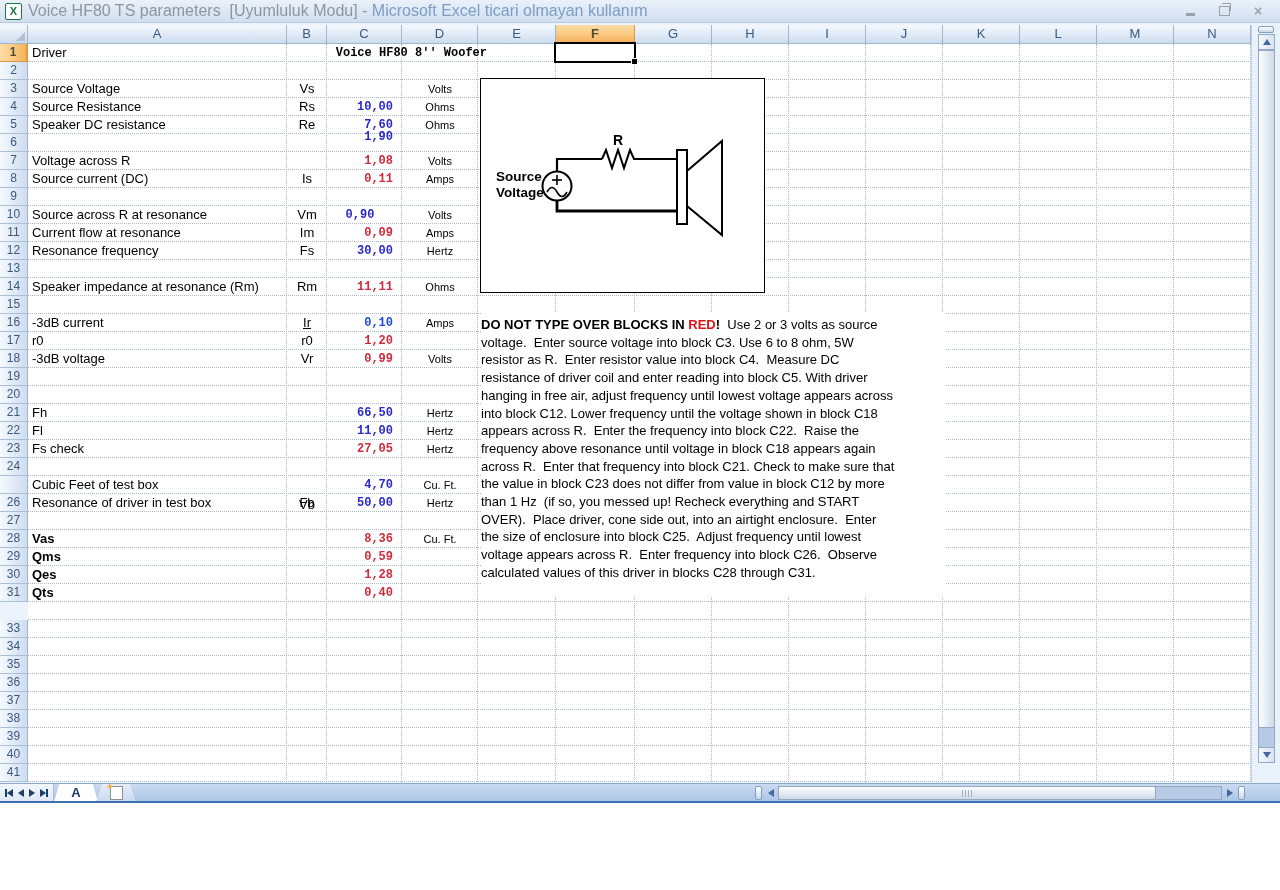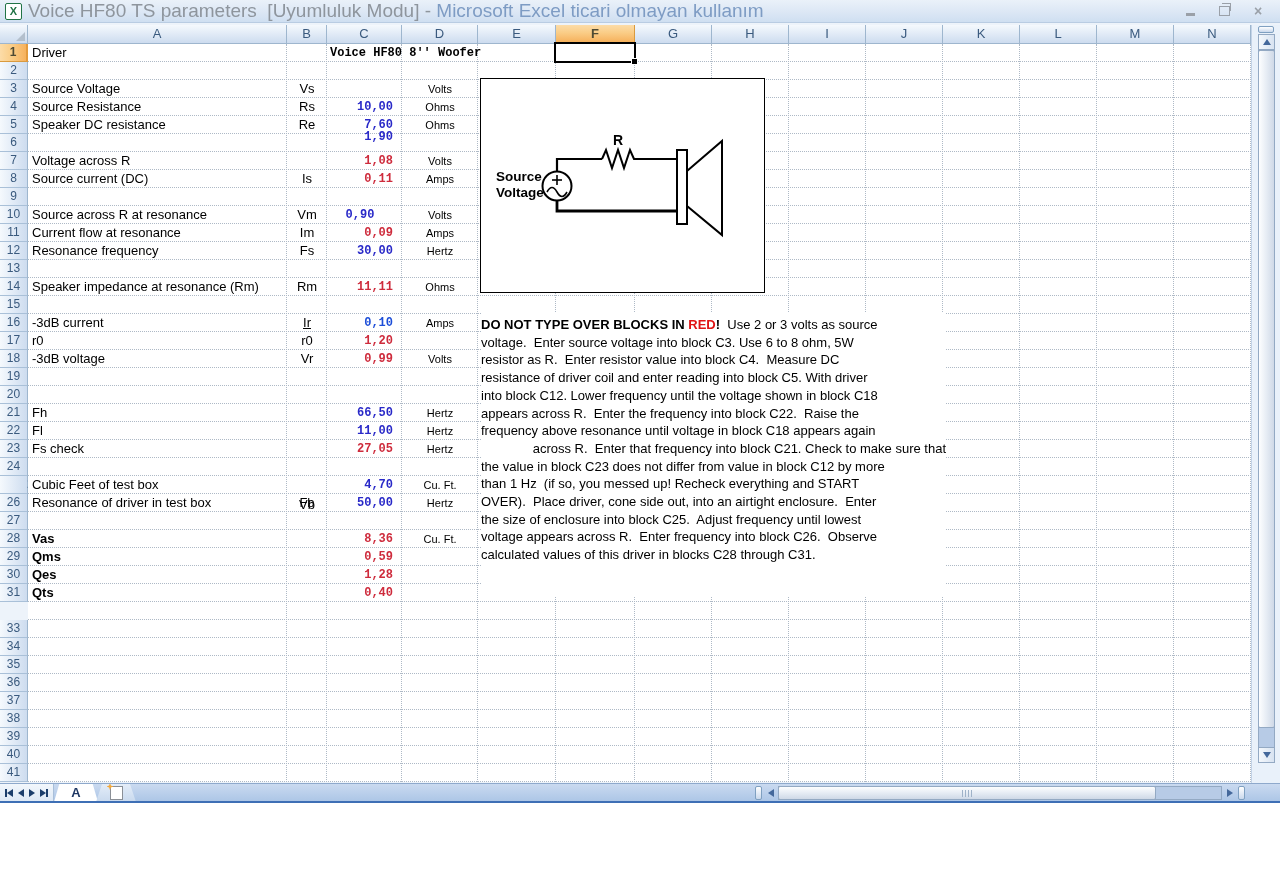--- a/index.html
+++ b/index.html
@@ -6,21 +6,21 @@
   body{width:1280px;height:890px;position:relative;font-family:"Liberation Sans",sans-serif;
        -webkit-font-smoothing:antialiased;overflow:hidden;}
   .win{position:absolute;left:0;top:0;width:1280px;height:803px;background:#EDF3FA;}
 
   
   .titlebar{position:absolute;left:0;top:0;width:1280px;height:22px;
     background:linear-gradient(#EAF1F9,#DCE7F5 55%,#CFDFF1);
     border-bottom:1px solid #B9CCE2;display:flex;align-items:center;}
   .tb-icon{width:15px;height:15px;margin:0 6px 0 5px;background:#fff;border:1px solid #217346;
     border-radius:2px;color:#217346;font-weight:bold;font-size:11px;line-height:14px;text-align:center;}
-  .tb-title{font-size:19px;color:#8E959D;white-space:pre;}
+  .tb-title{font-size:16px;color:#8E959D;white-space:pre;}
   .tb-title .app{color:#7E9CC4;}
   .tb-ctrls{margin-left:auto;display:flex;align-items:center;gap:18px;padding-right:14px;}
   .ctrl{width:16px;height:14px;display:flex;align-items:center;justify-content:center;color:#8B9097;}
   .ctrl-min i{display:block;width:9px;height:3px;background:#9AA0A8;margin-top:6px;}
   .ctrl-res i{display:block;width:9px;height:8px;border:1.5px solid #9AA0A8;position:relative;background:transparent;}
   .ctrl-res i::after{content:"";position:absolute;left:2px;top:-4px;width:8px;height:7px;
     border:1.5px solid #9AA0A8;border-bottom:none;border-left:none;}
   .ctrl-close{font-size:14px;font-weight:bold;color:#9AA0A8;}
 
   
@@ -243,21 +243,21 @@
       <div class="hline" style="left: 28px; top: 673px; width: 1223px;"></div>
       <div class="hline" style="left: 28px; top: 691px; width: 1223px;"></div>
       <div class="hline" style="left: 28px; top: 709px; width: 1223px;"></div>
       <div class="hline" style="left: 28px; top: 727px; width: 1223px;"></div>
       <div class="hline" style="left: 28px; top: 745px; width: 1223px;"></div>
       <div class="hline" style="left: 28px; top: 763px; width: 1223px;"></div>
       <div class="hline" style="left: 28px; top: 781px; width: 1223px;"></div>
     </div>
   <div id="cellLayer">
       <div class="cell a-lab" style="left: 28px; top: 44px; width: 259px;">Driver</div>
-      <div class="cell c-text" style="left: 327px; top: 44px; width: 160px;">Voice HF80 8'' Woofer</div>
+      <div class="cell c-text" style="left: 327px; top: 44px; width: 160px; text-align: right;">Voice HF80 8'' Woofer</div>
       <div class="cell a-lab" style="left: 28px; top: 80px; width: 259px;">Source Voltage</div>
       <div class="cell b-sym" style="left: 287px; top: 80px; width: 40px;">Vs</div>
       <div class="cell c-val" style="left: 327px; top: 80px; width: 75px; color: rgb(41, 41, 200); margin-top: 48px;">1,90</div>
       <div class="cell d-unit" style="left: 402px; top: 80px; width: 76px;">Volts</div>
       <div class="cell a-lab" style="left: 28px; top: 98px; width: 259px;">Source Resistance</div>
       <div class="cell b-sym" style="left: 287px; top: 98px; width: 40px;">Rs</div>
       <div class="cell c-val" style="left: 327px; top: 98px; width: 75px; color: rgb(41, 41, 200);">10,00</div>
       <div class="cell d-unit" style="left: 402px; top: 98px; width: 76px;">Ohms</div>
       <div class="cell a-lab" style="left: 28px; top: 116px; width: 259px;">Speaker DC resistance</div>
       <div class="cell b-sym" style="left: 287px; top: 116px; width: 40px;">Re</div>
@@ -349,24 +349,25 @@
       <rect x="196" y="71" width="10" height="74" fill="#fff" stroke="#000" stroke-width="2"></rect>
       <polygon points="206,92 241,62 241,156 206,127" fill="#fff" stroke="#000" stroke-width="2"></polygon>
     </svg>
   </div>
 
   <div class="instr" id="instrBox">
       <div><b>DO NOT TYPE OVER BLOCKS IN </b><span class="red" style="color: rgb(224, 20, 20);">RED</span><b>!</b><span style="white-space: pre-wrap;">  Use 2 or 3 volts as source</span></div>
       <div style="white-space: pre-wrap;">voltage.  Enter source voltage into block C3. Use 6 to 8 ohm, 5W</div>
       <div style="white-space: pre-wrap;">resistor as R.  Enter resistor value into block C4.  Measure DC</div>
       <div style="white-space: pre-wrap;">resistance of driver coil and enter reading into block C5. With driver</div>
+      <div style="white-space: pre-wrap;">hanging in free air, adjust frequency until lowest voltage appears across</div>
       <div style="white-space: pre-wrap;">into block C12. Lower frequency until the voltage shown in block C18</div>
       <div style="white-space: pre-wrap;">appears across R.  Enter the frequency into block C22.  Raise the</div>
       <div style="white-space: pre-wrap;">frequency above resonance until voltage in block C18 appears again</div>
-      <div style="white-space: pre-wrap; text-align: right;">across R.  Enter that frequency into block C21. Check to make sure that</div>
+      <div style="white-space: pre-wrap;">across R.  Enter that frequency into block C21. Check to make sure that</div>
       <div style="white-space: pre-wrap;">the value in block C23 does not differ from value in block C12 by more</div>
       <div style="white-space: pre-wrap;">than 1 Hz  (if so, you messed up! Recheck everything and START</div>
       <div style="white-space: pre-wrap;">OVER).  Place driver, cone side out, into an airtight enclosure.  Enter</div>
       <div style="white-space: pre-wrap;">the size of enclosure into block C25.  Adjust frequency until lowest</div>
       <div style="white-space: pre-wrap;">voltage appears across R.  Enter frequency into block C26.  Observe</div>
       <div style="white-space: pre-wrap;">calculated values of this driver in blocks C28 through C31.</div>
     </div>
 
   <div class="vpanel">
     <div class="vsplit"></div>

